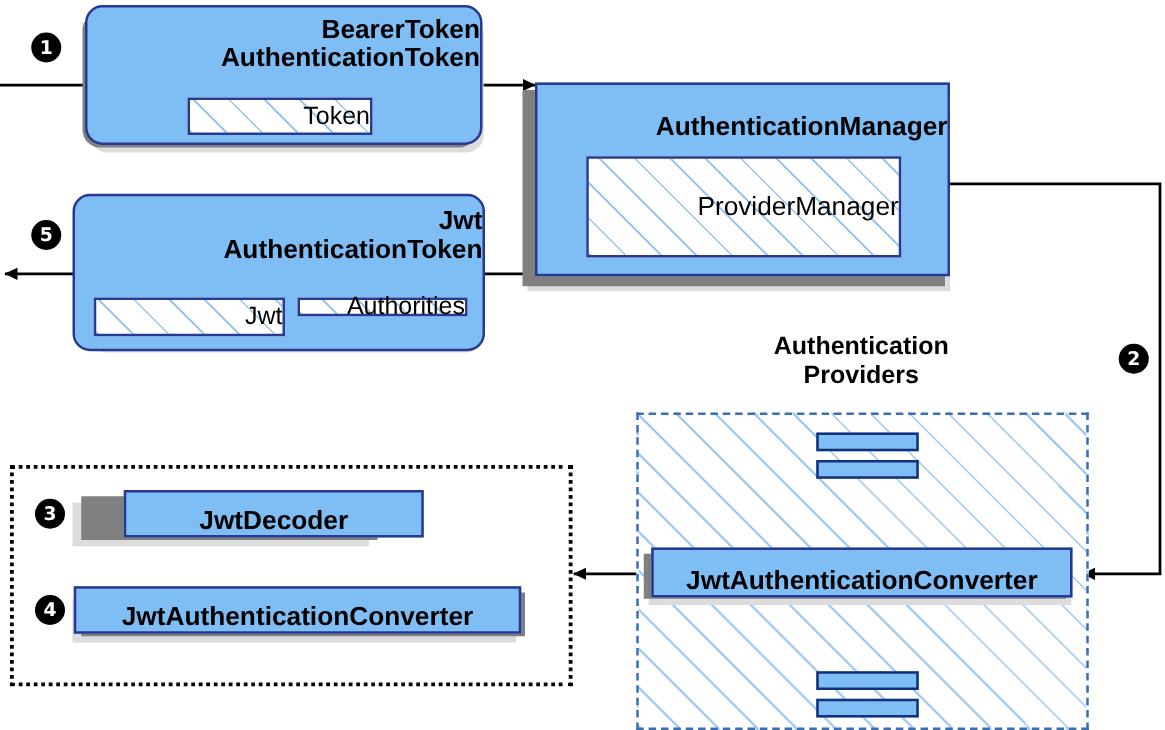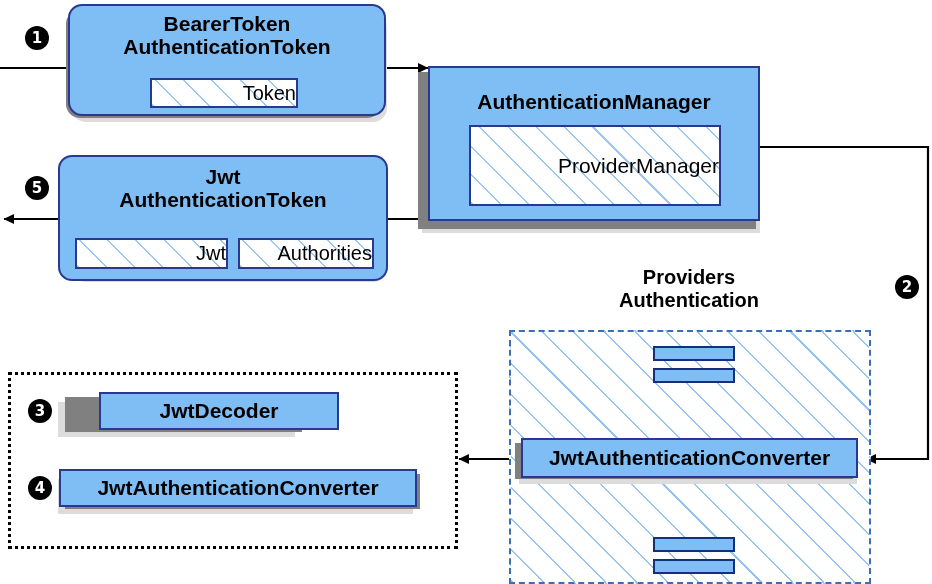--- a/index.html
+++ b/index.html
@@ -27,21 +27,21 @@
     background: #dcdcdc;
   }
 
   
   .blue-box {
     position: absolute;
     background: #7fbdf5;
     border: 2px solid #2a3990;
     box-sizing: border-box;
     display: flex;
-    align-items: center;
+    align-items: flex-end;
     justify-content: center;
     color: #000000;
     font-weight: bold;
     text-align: center;
     line-height: 1.1;
   }
   .rounded {
     border-radius: 14px;
   }
 
@@ -155,22 +155,22 @@
     <line x1="428" y1="219" x2="386" y2="219" stroke="#000000" stroke-width="2.2"></line>
 
     <line x1="68" y1="219" x2="4" y2="219" stroke="#000000" stroke-width="2.2" marker-end="url(#arrow)"></line>
 
     <line x1="694" y1="390" x2="694" y2="437" stroke="#000000" stroke-width="5" marker-end="url(#arrow)" marker-start="url(#arrowStart)"></line>
 
     <line x1="694" y1="487" x2="694" y2="530" stroke="#000000" stroke-width="5" marker-end="url(#arrow)" marker-start="url(#arrowStart)"></line>
   </svg>
 
   <div class="plain-label" style="left:576px; top:266px; width:226px; font-size:20px;">
+    <div>Authentication</div>
     <div>Providers</div>
-    <div>Authentication</div>
   </div>
 
   <div class="dashed-hatch-frame" style="left:509px; top:330px; width:362px; height:254px;"></div>
 
   <div class="small-bar" style="left:653px; top:346px; width:82px; height:15px;"></div>
   <div class="small-bar" style="left:653px; top:368px; width:82px; height:15px;"></div>
 
   <div class="small-bar" style="left:653px; top:537px; width:82px; height:15px;"></div>
   <div class="small-bar" style="left:653px; top:559px; width:82px; height:15px;"></div>
 
@@ -201,21 +201,21 @@
 
   <div class="shadow-light rounded" style="left:72px; top:168px; width:315px; height:114px;"></div>
   <div class="shadow-dark rounded" style="left:66px; top:164px; width:315px; height:114px;"></div>
   <div class="blue-box rounded" style="left:58px; top:155px; width:330px; height:126px; flex-direction:column; justify-content:flex-start; padding-top:8px; font-size:21px;">
     <div>Jwt</div>
     <div>AuthenticationToken</div>
   </div>
   <div class="hatch-box" style="left:75px; top:238px; width:153px; height:31px; font-size:20px;">
     <span>Jwt</span>
   </div>
-  <div class="hatch-box" style="left:238px; top:238px; width:136px; height:31px; font-size:20px;">
+  <div class="hatch-box" style="left:238px; top:238px; width:136px; height:15px; font-size:20px;">
     <span>Authorities</span>
   </div>
 
   <div class="dotted-frame" style="left:8px; top:372px; width:450px; height:177px;"></div>
 
   <div class="shadow-light" style="left:58px; top:402px; width:237px; height:35px;"></div>
   <div class="shadow-dark" style="left:65px; top:397px; width:237px; height:35px;"></div>
   <div class="blue-box" style="left:71px; top:392px; width:240px; height:38px; font-size:21px;margin-left:28px;">
     <span>JwtDecoder</span>
   </div>

